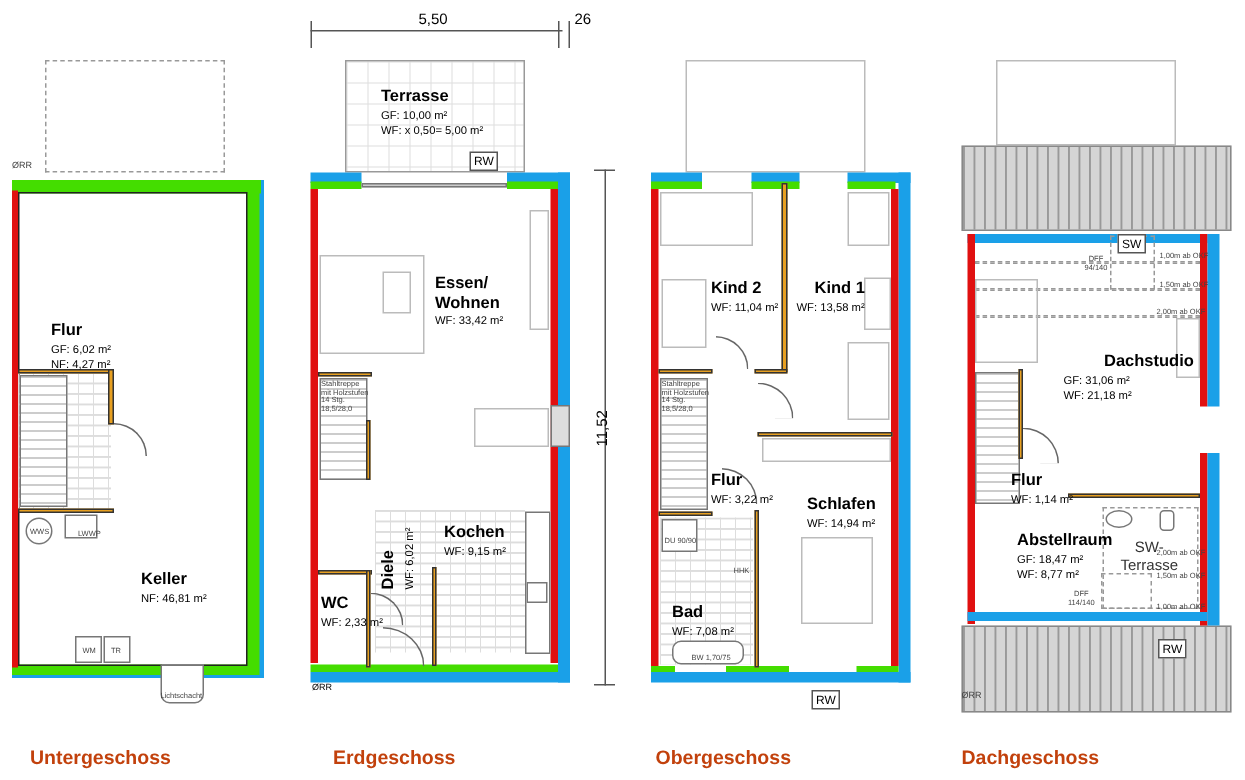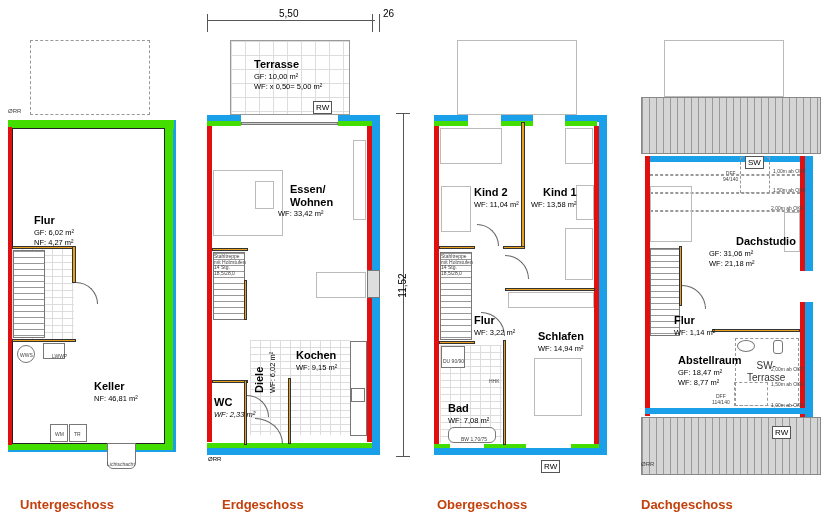--- a/index.html
+++ b/index.html
@@ -123,27 +123,27 @@
     <div class="wall-orange" style="left:212px;top:380px;width:36px;height:3px;"></div>
     <div class="wall-orange" style="left:244px;top:380px;width:3px;height:65px;"></div>
     <div class="wall-orange" style="left:288px;top:378px;width:3px;height:66px;"></div>
     <div class="door-arc" style="left:247px;top:395px;width:22px;height:22px;"></div>
     <div class="door-arc" style="left:255px;top:418px;width:28px;height:26px;"></div>
 
     <div class="room-name" style="left:290px;top:183px;">
         <div>Essen/</div>
         <div>Wohnen</div>
       </div>
-    <div class="room-area" style="left:278px;top:209px;">WF: 33,42 m²</div>
+    <div class="room-area" style="left:290px;top:209px;">WF: 33,42 m²</div>
     <div class="room-name" style="left:296px;top:349px;">Kochen</div>
     <div class="room-area" style="left:296px;top:363px;">WF: 9,15 m²</div>
     <div class="room-name" style="left:253px;top:393px;transform:rotate(-90deg);transform-origin:left top;">Diele</div>
     <div class="room-area" style="left:268px;top:393px;transform:rotate(-90deg);transform-origin:left top;">WF: 6,02 m²</div>
     <div class="room-name" style="left:214px;top:396px;">WC</div>
-    <div class="room-area" style="left:214px;top:410px;font-style:italic;">WF: 2,33 m²</div>
+    <div class="room-area" style="left:214px;top:410px;">WF: 2,33 m²</div>
     <div class="floor-label" style="left:222px;">Erdgeschoss</div>
   </div>
 
   <div class="floor" style="left:0;top:0;width:630px;height:520px;">
     <div class="thin" style="left:457px;top:40px;width:120px;height:75px;"></div>
     <div class="wall-blue" style="left:434px;top:115px;width:34px;height:7px;"></div>
     <div class="wall-blue" style="left:501px;top:115px;width:32px;height:7px;"></div>
     <div class="wall-blue" style="left:565px;top:115px;width:42px;height:7px;"></div>
     <div class="wall-green" style="left:434px;top:121px;width:34px;height:5px;"></div>
     <div class="wall-green" style="left:501px;top:121px;width:32px;height:5px;"></div>

